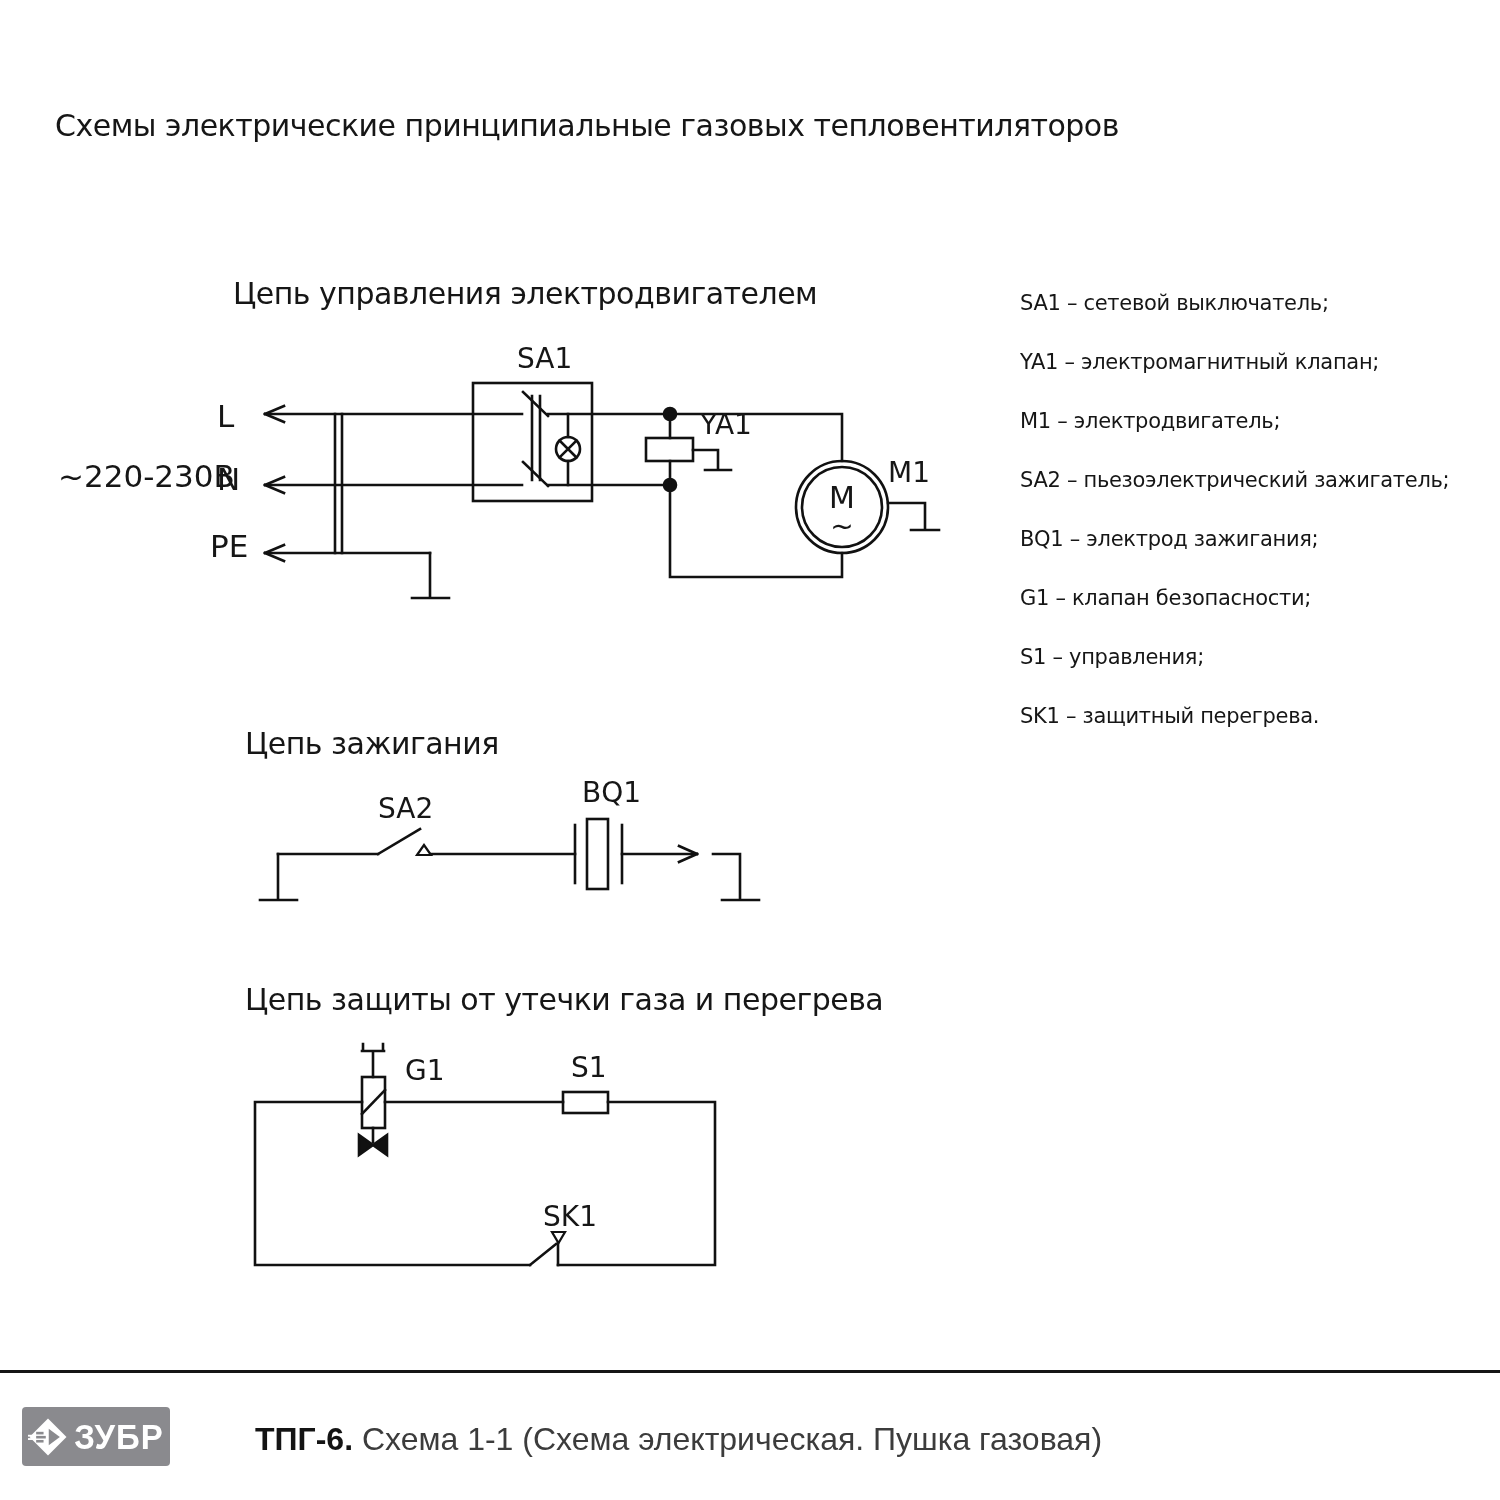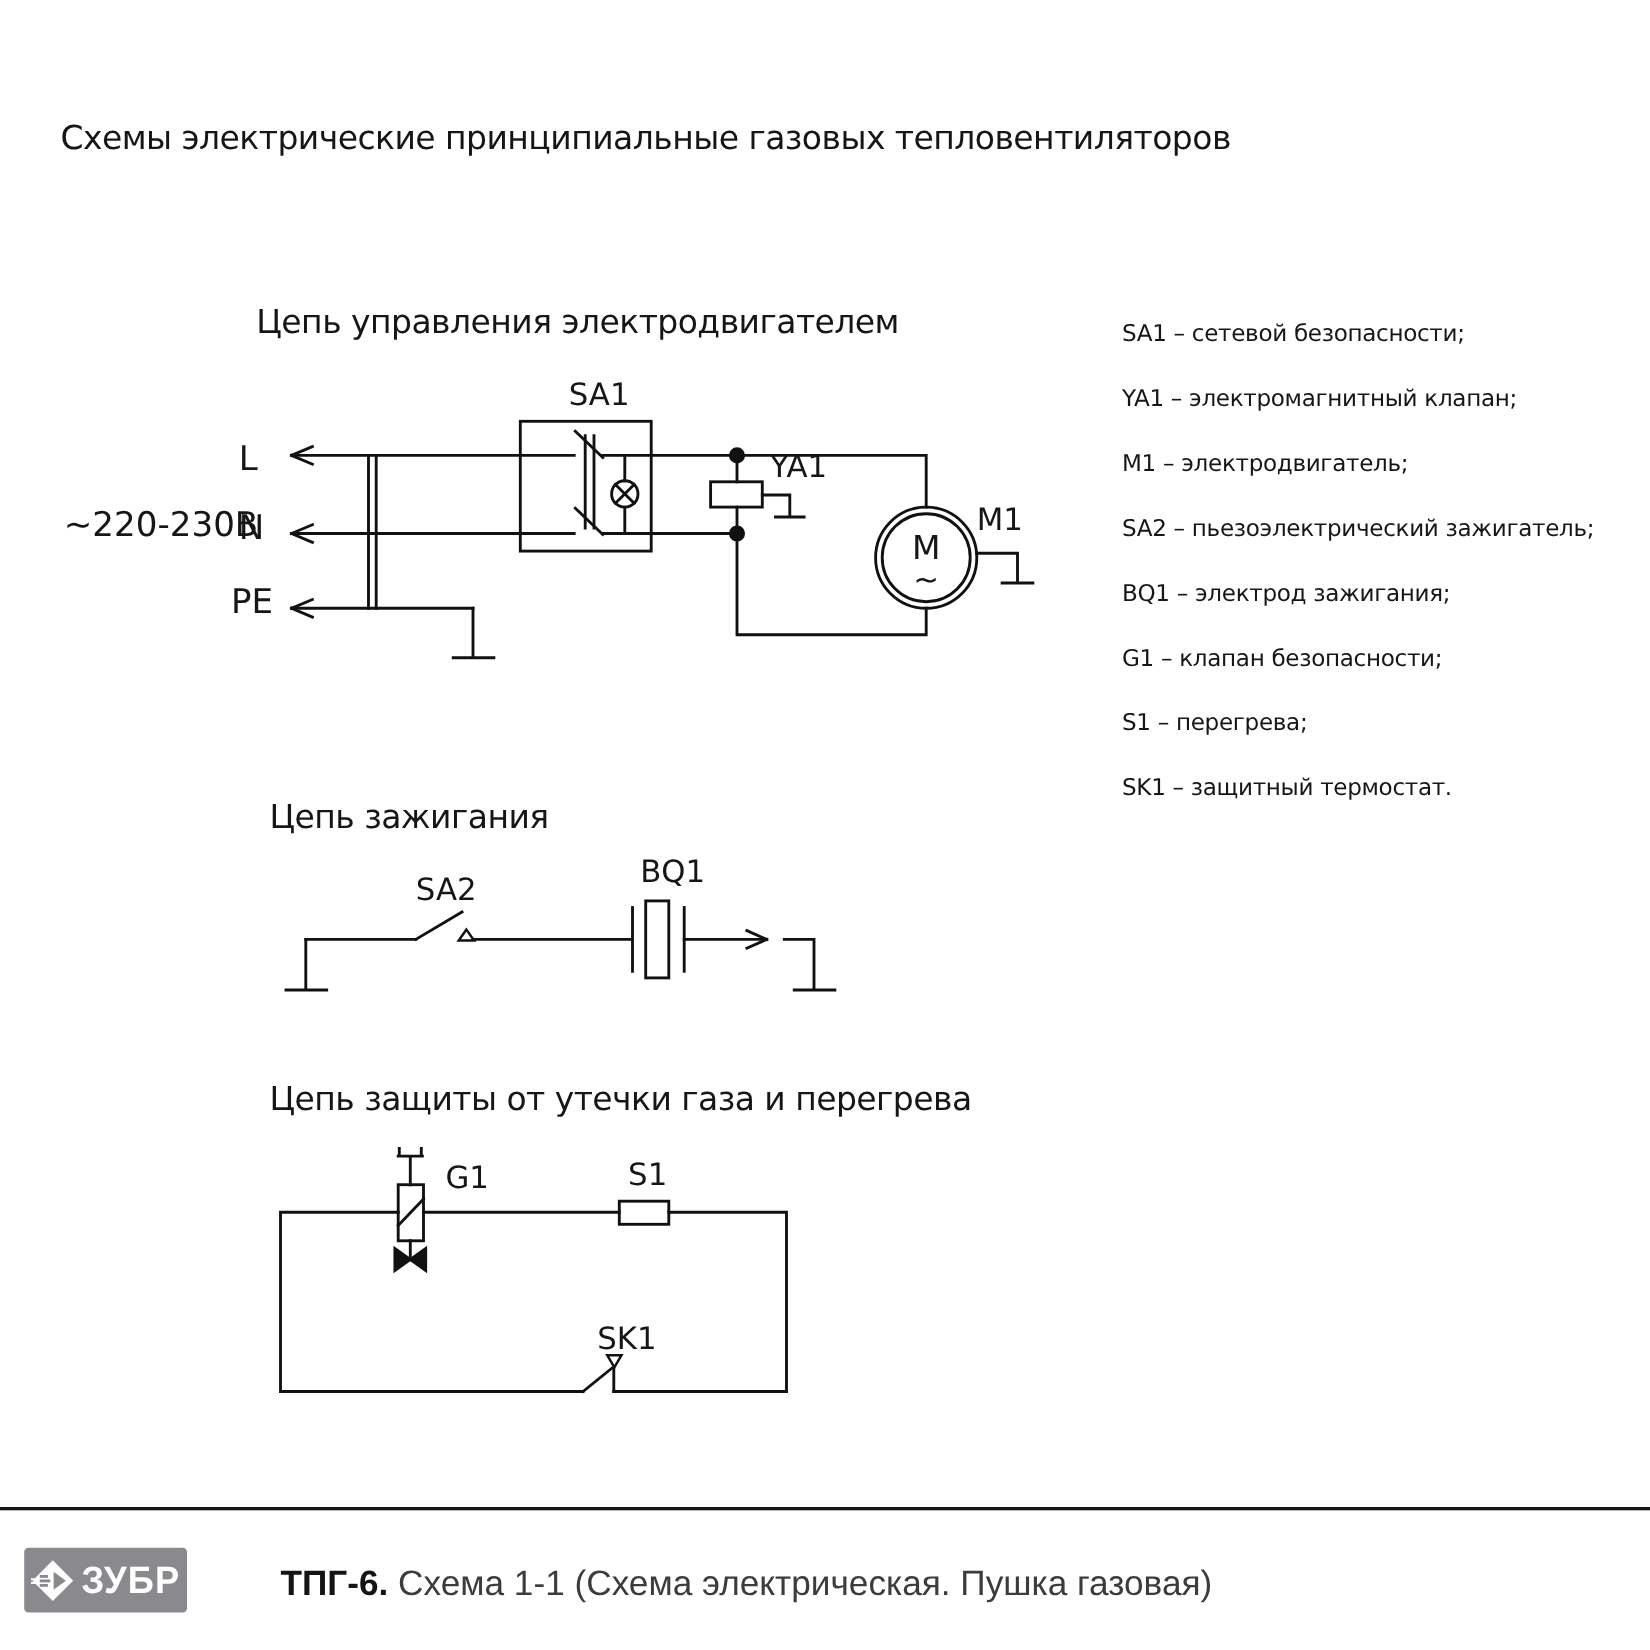--- a/index.html
+++ b/index.html
@@ -155,28 +155,28 @@
       <path class="w" d="M300 230 L326 209"></path>
       <polygon class="wo" points="322,197 335,197 328.5,208"></polygon>
       <path class="w" d="M328 208 V230"></path>
     </g>
     <text class="lbl" x="175" y="45">G1</text>
     <text class="lbl" x="341" y="42">S1</text>
     <text class="lbl" x="313" y="191">SK1</text>
   </svg>
 
   <div class="abs legend">
-    <div class="legend-item">SA1 – сетевой безопасности;</div>
+    <div class="legend-item">SA1 – сетевой выключатель;</div>
     <div class="legend-item">YA1 – электромагнитный клапан;</div>
     <div class="legend-item">M1 – электродвигатель;</div>
     <div class="legend-item">SA2 – пьезоэлектрический зажигатель;</div>
     <div class="legend-item">BQ1 – электрод зажигания;</div>
     <div class="legend-item">G1 – клапан безопасности;</div>
-    <div class="legend-item">S1 – перегрева;</div>
-    <div class="legend-item">SK1 – защитный термостат.</div>
+    <div class="legend-item">S1 – управления;</div>
+    <div class="legend-item">SK1 – защитный перегрева.</div>
   </div>
 
   <div class="abs footer-divider"></div>
 
   <div class="abs logo-box">
     <svg width="40" height="40" viewBox="0 0 54 54">
       <polygon points="27,2 52,27 27,52 2,27" fill="#ffffff"></polygon>
       <rect x="11" y="20" width="10" height="3.5" fill="#8a8a8e"></rect>
       <rect x="11" y="25.5" width="13" height="3.5" fill="#8a8a8e"></rect>
       <rect x="11" y="31" width="10" height="3.5" fill="#8a8a8e"></rect>

